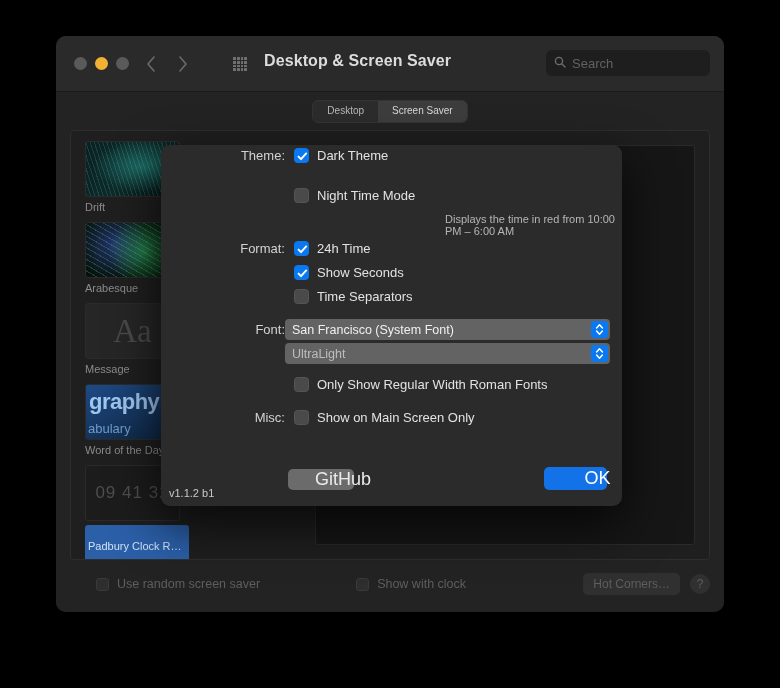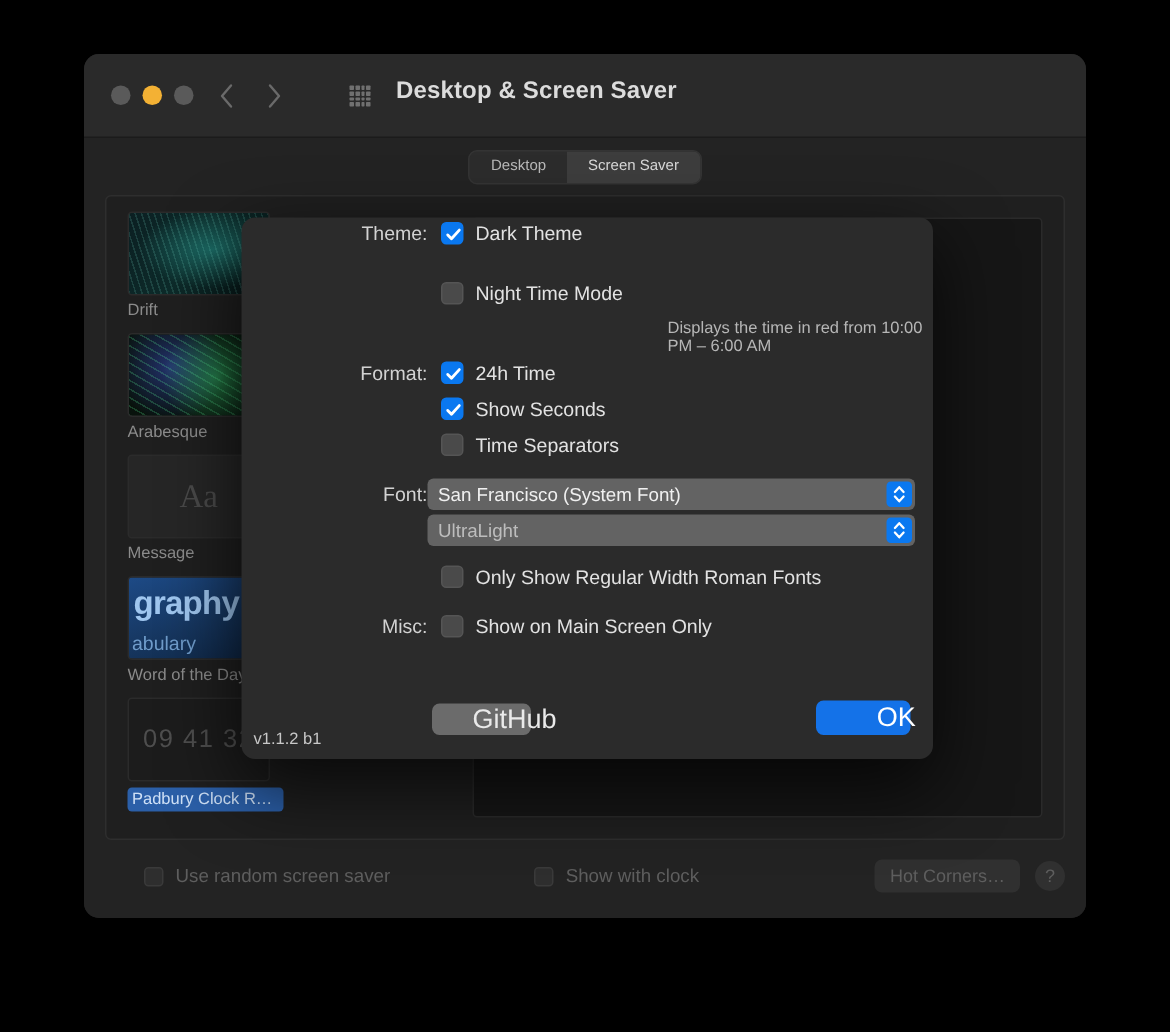--- a/index.html
+++ b/index.html
@@ -178,21 +178,21 @@
       #08120c;
   }
   .ss-thumb.arab::after{
     content:"";position:absolute;inset:0;
     background:repeating-linear-gradient(30deg, rgba(90,240,150,0.22) 0 1px, rgba(0,0,0,0) 1px 5px);
   }
   .ss-thumb.msg {
     background: #262626;
     display: flex; align-items: center; justify-content: center;
   }
-  .ss-thumb.msg span{ font-size:22px; color:#4a4a4a; font-family:"Liberation Serif", serif;}
+  .ss-thumb.msg span{ font-size:33px; color:#4a4a4a; font-family:"Liberation Serif", serif;}
   .ss-thumb.word {
     background: linear-gradient(160deg,#1d4a86 0%, #16365f 55%, #0e2542 100%);
     position: relative;
   }
   .ss-thumb.word .w1{position:absolute;left:3px;top:4px;font-size:22px;color:#9fc6ef;font-weight:bold;letter-spacing:-0.5px;}
   .ss-thumb.word .w2{position:absolute;right:5px;top:26px;font-size:14px;color:#b7d6f5;font-weight:bold;}
   .ss-thumb.word .w3{position:absolute;left:2px;bottom:3px;font-size:13px;color:#6f9ccb;}
   .ss-thumb.clock {
     background: #1c1c1c;
     display:flex;align-items:center;justify-content:center;
@@ -205,21 +205,21 @@
     color: #8b8b8b;
     width: 100px;
     white-space: nowrap;
     overflow: hidden;
     text-overflow: ellipsis;
   }
   .ss-label.selected {
     background: #2b5fa8;
     color: #cfe1f7;
     border-radius: 3px;
-    padding: 2px 3px;
+    padding: 15px 3px;
     width: 104px;
   }
 
   
   .ss-preview {
     flex: 1;
     margin: 14px;
     background: #161616;
     border: 1px solid #2a2a2a;
     border-radius: 3px;
@@ -413,20 +413,29 @@
           <i></i>
           <i></i>
         <i></i>
           <i></i>
           <i></i>
           <i></i>
       </div>
 
       <div class="win-title">Desktop &amp; Screen Saver</div>
 
+      <div class="search">
+        <span class="mag">
+          <svg width="12" height="12" viewBox="0 0 12 12">
+              <circle cx="5" cy="5" r="3.6" fill="none" stroke="#6e6e6e" stroke-width="1.3"></circle>
+              <line x1="7.7" y1="7.7" x2="11" y2="11" stroke="#6e6e6e" stroke-width="1.3" stroke-linecap="round"></line>
+            </svg>
+        </span>
+        <span class="ph">Search</span>
+      </div>
     </div>
 
     <div class="tabrow">
       <div class="seg">
         <div class="tab">Desktop</div>
         <div class="tab active">Screen Saver</div>
       </div>
     </div>
 
     <div class="pane">

